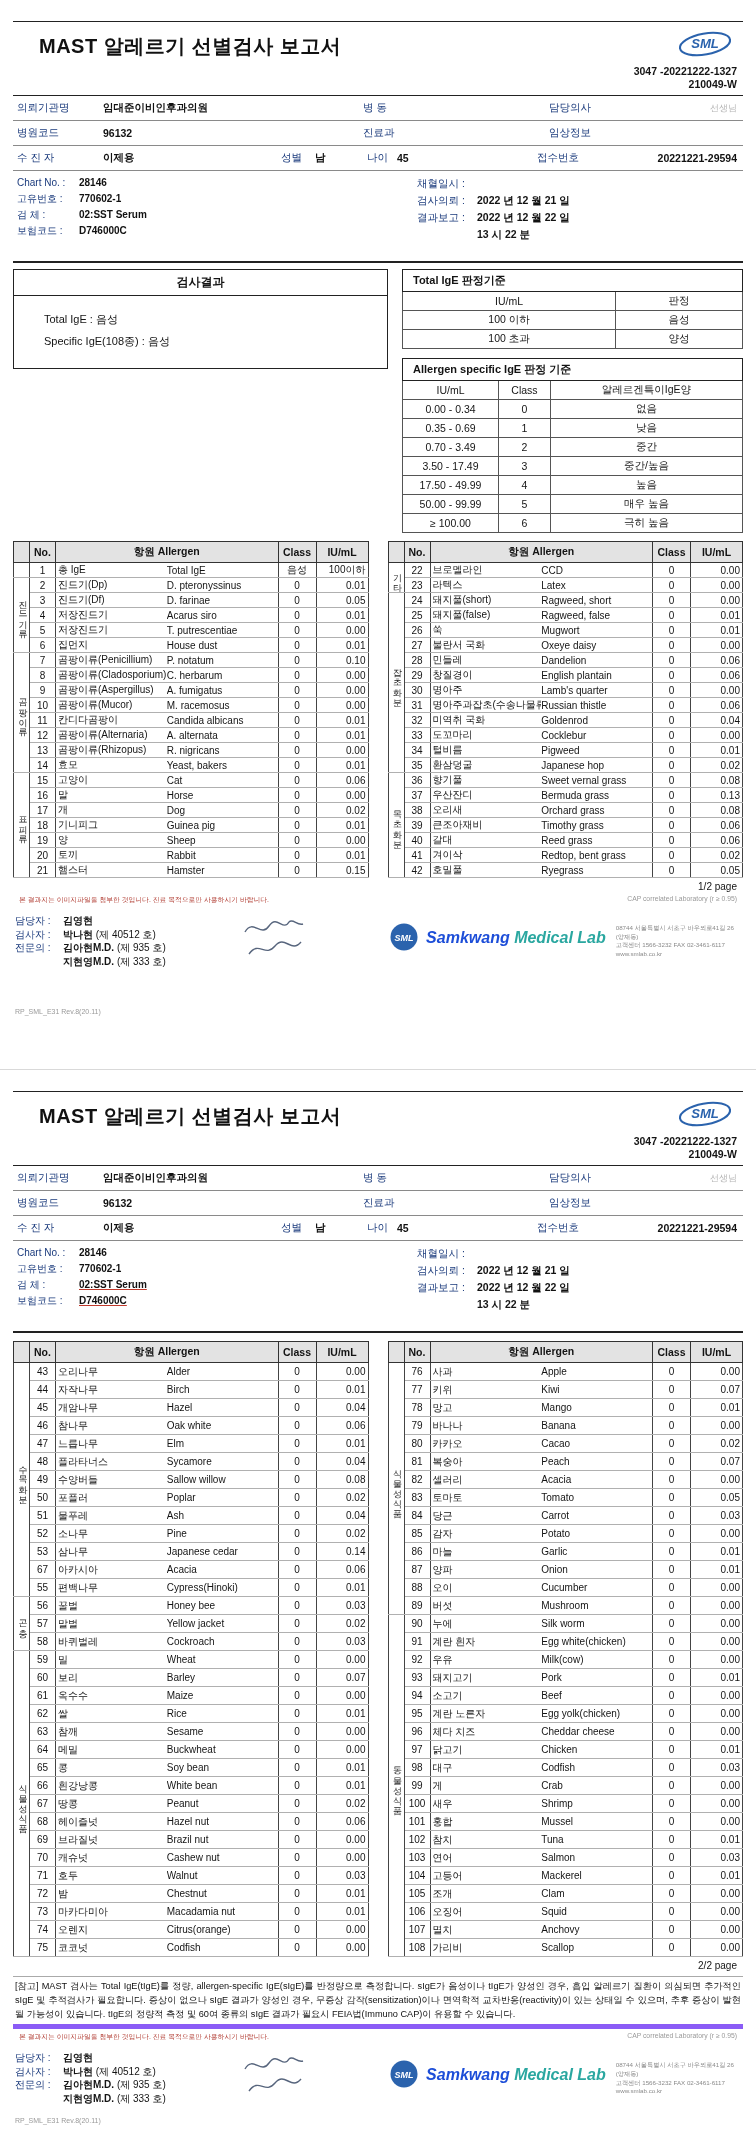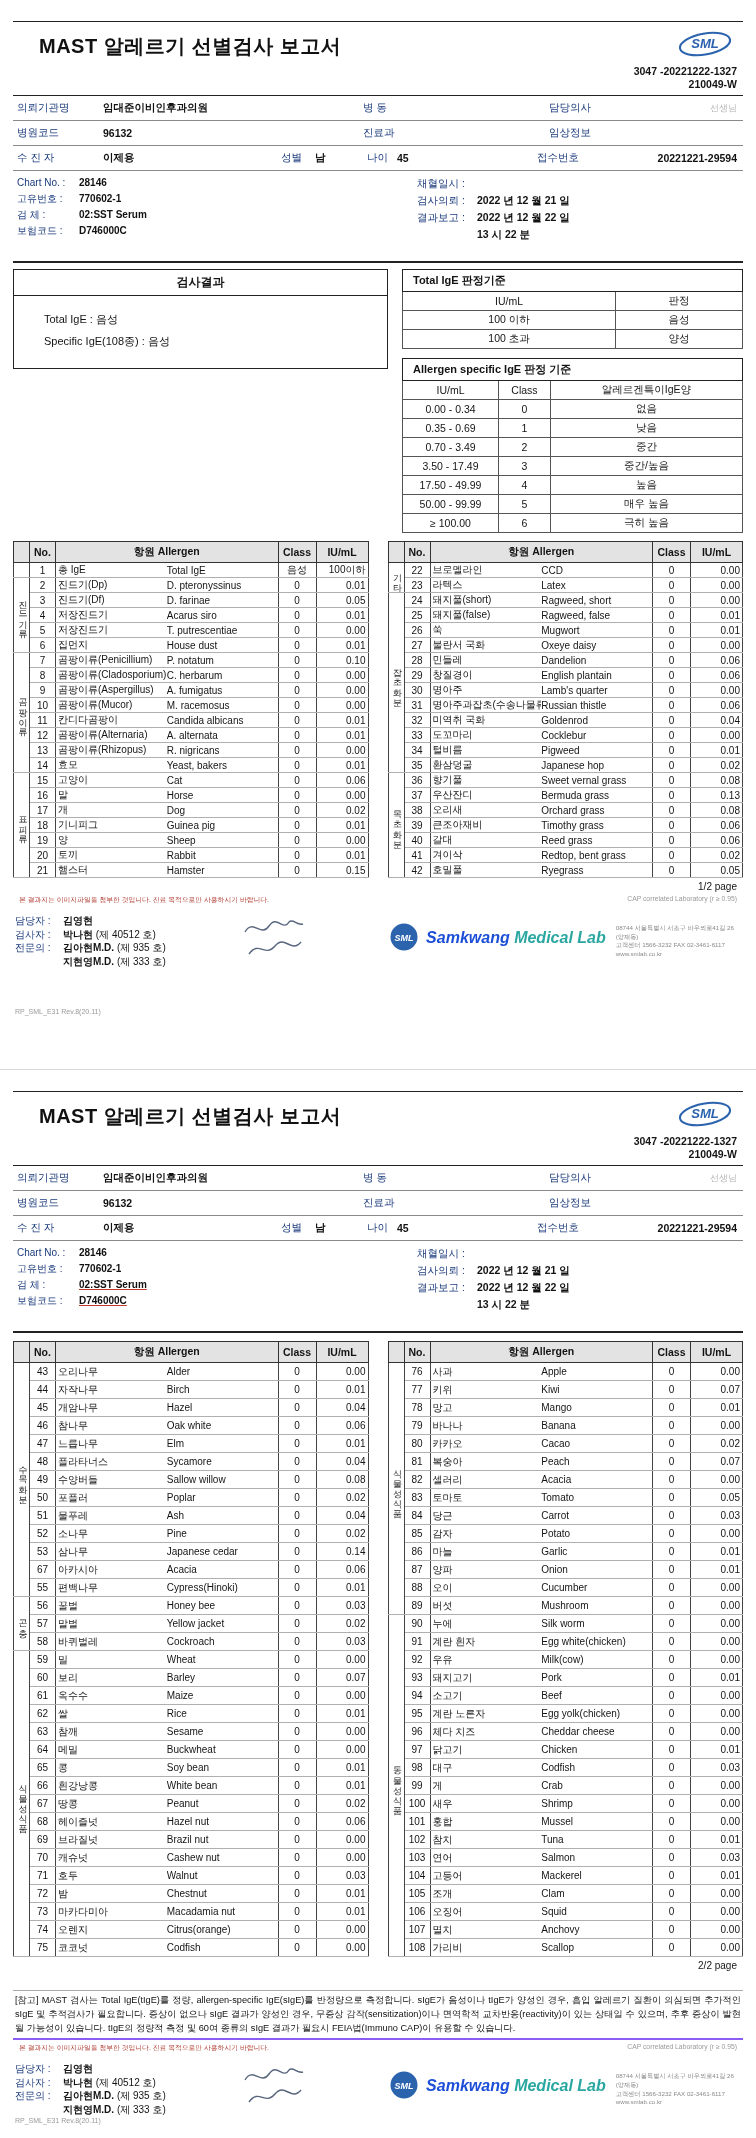--- a/index.html
+++ b/index.html
@@ -59,21 +59,21 @@
 td.c-al .en{display:inline-block;width:49%;overflow:hidden;vertical-align:middle}
 th.c-cl{width:38px}
 td.c-cl{text-align:center}
 th.c-iu{width:52px}
 td.c-iu{text-align:right;padding-right:9px}
 
 
 .pagenum{text-align:right;font-size:10px;padding:3px 6px 0 0}
 .tinyline{display:flex;justify-content:space-between;font-size:6.8px;color:#b03a30;padding:3px 6px 0}
 .tinyline .tr{color:#999}
-.remark{font-size:9.2px;line-height:13.8px;margin-top:19px;color:#111;text-align:justify;border-top:1px solid #aaa;border-bottom:2px solid #8b5cf6;padding:3px 2px}
+.remark{font-size:9.2px;line-height:13.8px;margin-top:5px;color:#111;text-align:justify;border-top:1px solid #aaa;border-bottom:5px solid #8b5cf6;padding:3px 2px}
 .footer{display:flex;margin-top:9px;align-items:flex-start}
 .staff{font-size:10px;line-height:13.5px;width:252px;padding-left:2px}
 .staff .lbl{display:inline-block;width:48px}
 .staff .nm{font-weight:700}
 .staff .ind{padding-left:48px}
 .sign-wrap{width:110px;margin-top:2px}
 .f-logo{display:flex;align-items:center;gap:7px;margin-left:50px;margin-top:8px}
 .f-logo-text{font-size:16px;font-style:italic;font-weight:700;line-height:15px;white-space:nowrap}
 .samkwang{color:#1d4ed8}
 .medlab{color:#2aa7a0}

